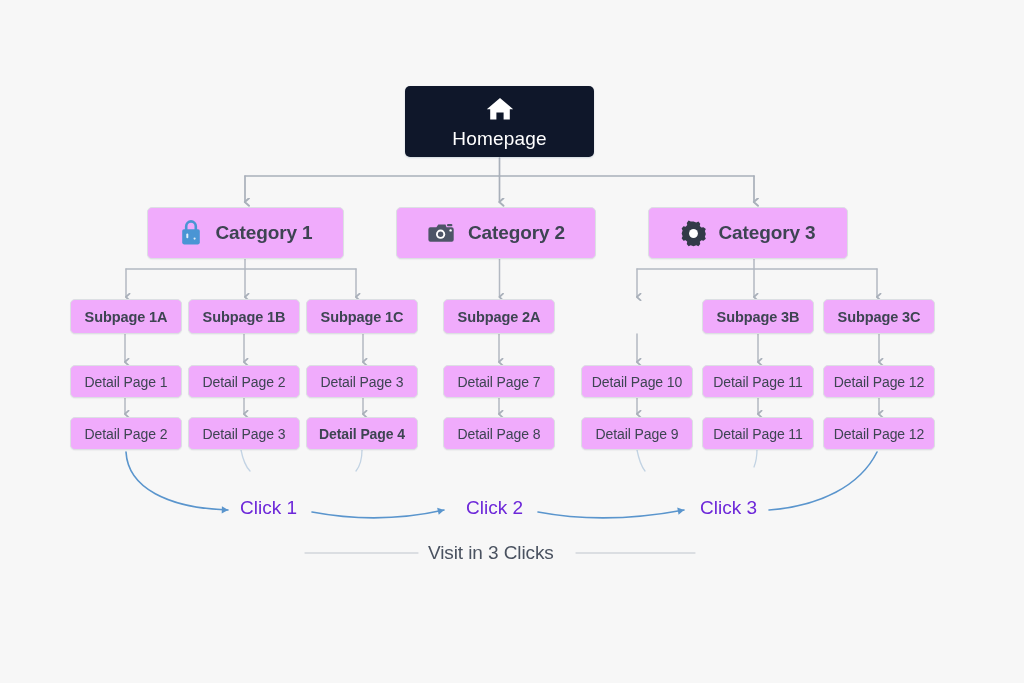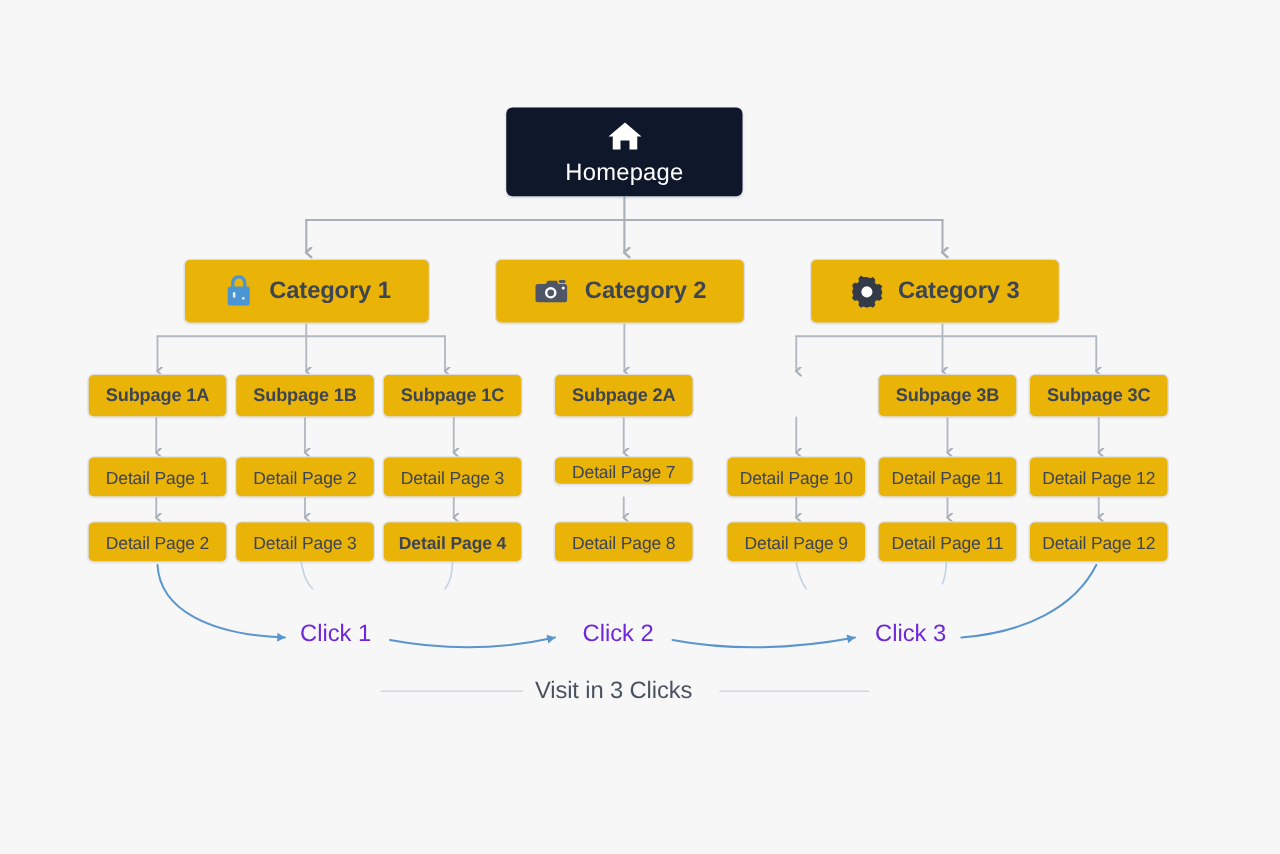--- a/index.html
+++ b/index.html
@@ -23,21 +23,21 @@
     position: absolute;
     left: 0;
     top: 0;
     width: 1024px;
     height: 683px;
     pointer-events: none;
   }
   .node {
     position: absolute;
     box-sizing: border-box;
-    background: #eab308;
+    background: #f0abfc;
     border: 1px solid #dcdfe3;
     border-radius: 5px;
     display: flex;
     align-items: center;
     justify-content: center;
     color: #3d4452;
     box-shadow: 0 1px 1px rgba(20,30,50,0.045);
   }
   .home-node {
     background: #0f172a;
@@ -233,21 +233,21 @@
   <div class="node sub-node" style="left:70px; top:299px; width:112px; height:35px;">Subpage 1A</div>
   <div class="node sub-node" style="left:188px; top:299px; width:112px; height:35px;">Subpage 1B</div>
   <div class="node sub-node" style="left:306px; top:299px; width:112px; height:35px;">Subpage 1C</div>
   <div class="node sub-node" style="left:443px; top:299px; width:112px; height:35px;">Subpage 2A</div>
   <div class="node sub-node" style="left:702px; top:299px; width:112px; height:35px;">Subpage 3B</div>
   <div class="node sub-node" style="left:823px; top:299px; width:112px; height:35px;">Subpage 3C</div>
 
   <div class="node detail-node" style="left:70px; top:365px; width:112px; height:33px;">Detail Page 1</div>
   <div class="node detail-node" style="left:188px; top:365px; width:112px; height:33px;">Detail Page 2</div>
   <div class="node detail-node" style="left:306px; top:365px; width:112px; height:33px;">Detail Page 3</div>
-  <div class="node detail-node" style="left:443px; top:365px; width:112px; height:23px;">Detail Page 7</div>
+  <div class="node detail-node" style="left:443px; top:365px; width:112px; height:33px;">Detail Page 7</div>
   <div class="node detail-node" style="left:581px; top:365px; width:112px; height:33px;">Detail Page 10</div>
   <div class="node detail-node" style="left:702px; top:365px; width:112px; height:33px;">Detail Page 11</div>
   <div class="node detail-node" style="left:823px; top:365px; width:112px; height:33px;">Detail Page 12</div>
 
   <div class="node detail-node" style="left:70px; top:417px; width:112px; height:33px;">Detail Page 2</div>
   <div class="node detail-node" style="left:188px; top:417px; width:112px; height:33px;">Detail Page 3</div>
   <div class="node detail-node" style="left:306px; top:417px; width:112px; height:33px;font-weight:bold;">Detail Page 4</div>
   <div class="node detail-node" style="left:443px; top:417px; width:112px; height:33px;">Detail Page 8</div>
   <div class="node detail-node" style="left:581px; top:417px; width:112px; height:33px;">Detail Page 9</div>
   <div class="node detail-node" style="left:702px; top:417px; width:112px; height:33px;">Detail Page 11</div>

